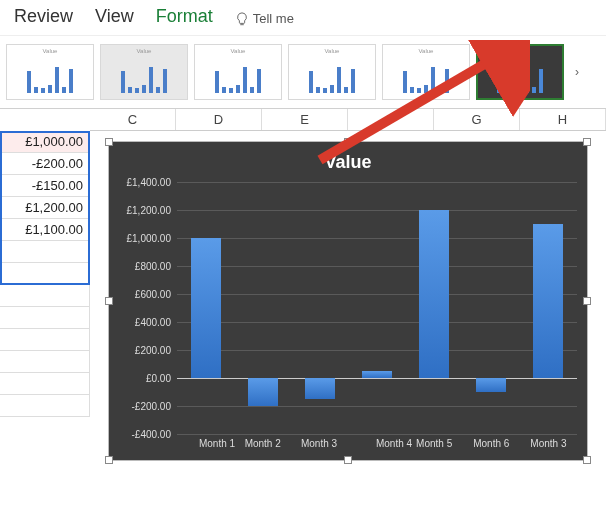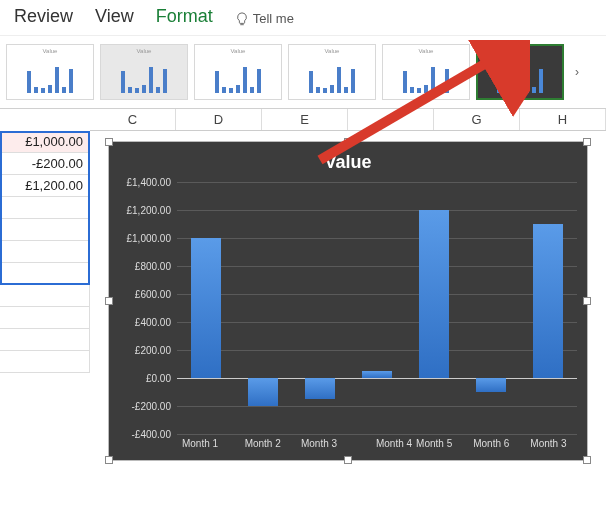--- a/index.html
+++ b/index.html
@@ -151,21 +151,27 @@
     <div class="col-header">H</div>
   </div>
   <div class="cells">
     <div class="cell-row">
         <div class="cell sel">£1,000.00</div>
       </div>
     <div class="cell-row">
         <div class="cell">-£200.00</div>
       </div>
     <div class="cell-row">
+        <div class="cell">-£150.00</div>
+      </div>
+    <div class="cell-row">
         <div class="cell">£1,200.00</div>
+      </div>
+    <div class="cell-row">
+        <div class="cell">£1,100.00</div>
       </div>
     <div class="cell-row">
         <div class="cell"></div>
       </div>
     <div class="cell-row">
         <div class="cell"></div>
       </div>
     <div class="cell-row">
         <div class="cell"></div>
       </div>
@@ -213,21 +219,21 @@
         <div class="gridline" style="top: 168px;"></div>
         <div class="ylabel" style="top: 168px;">£200.00</div>
         <div class="gridline" style="top: 196px;"></div>
         <div class="ylabel" style="top: 196px;">£0.00</div>
         <div class="gridline" style="top: 224px;"></div>
         <div class="ylabel" style="top: 224px;">-£200.00</div>
         <div class="gridline" style="top: 252px;"></div>
         <div class="ylabel" style="top: 252px;">-£400.00</div>
         <div class="zero-line" style="top: 196px;"></div>
         <div class="bar" style="left: 13.5714px; top: 56px; height: 140px;"></div>
-        <div class="xlabel" style="left: 8px;">Month 1</div>
+        <div class="xlabel" style="left: 25px;">Month 1</div>
         <div class="bar" style="left: 70.7143px; top: 196px; height: 28px;"></div>
         <div class="xlabel" style="left: 70.7143px;">Month 2</div>
         <div class="bar" style="left: 127.857px; top: 196px; height: 21px;"></div>
         <div class="xlabel" style="left: 127px;">Month 3</div>
         <div class="bar" style="left: 185px; top: 189px; height: 7px;"></div>
         <div class="xlabel" style="left: 202px;">Month 4</div>
         <div class="bar" style="left: 242.143px; top: 28px; height: 168px;"></div>
         <div class="xlabel" style="left: 242.143px;">Month 5</div>
         <div class="bar" style="left: 299.286px; top: 196px; height: 14px;"></div>
         <div class="xlabel" style="left: 299.286px;">Month 6</div>

